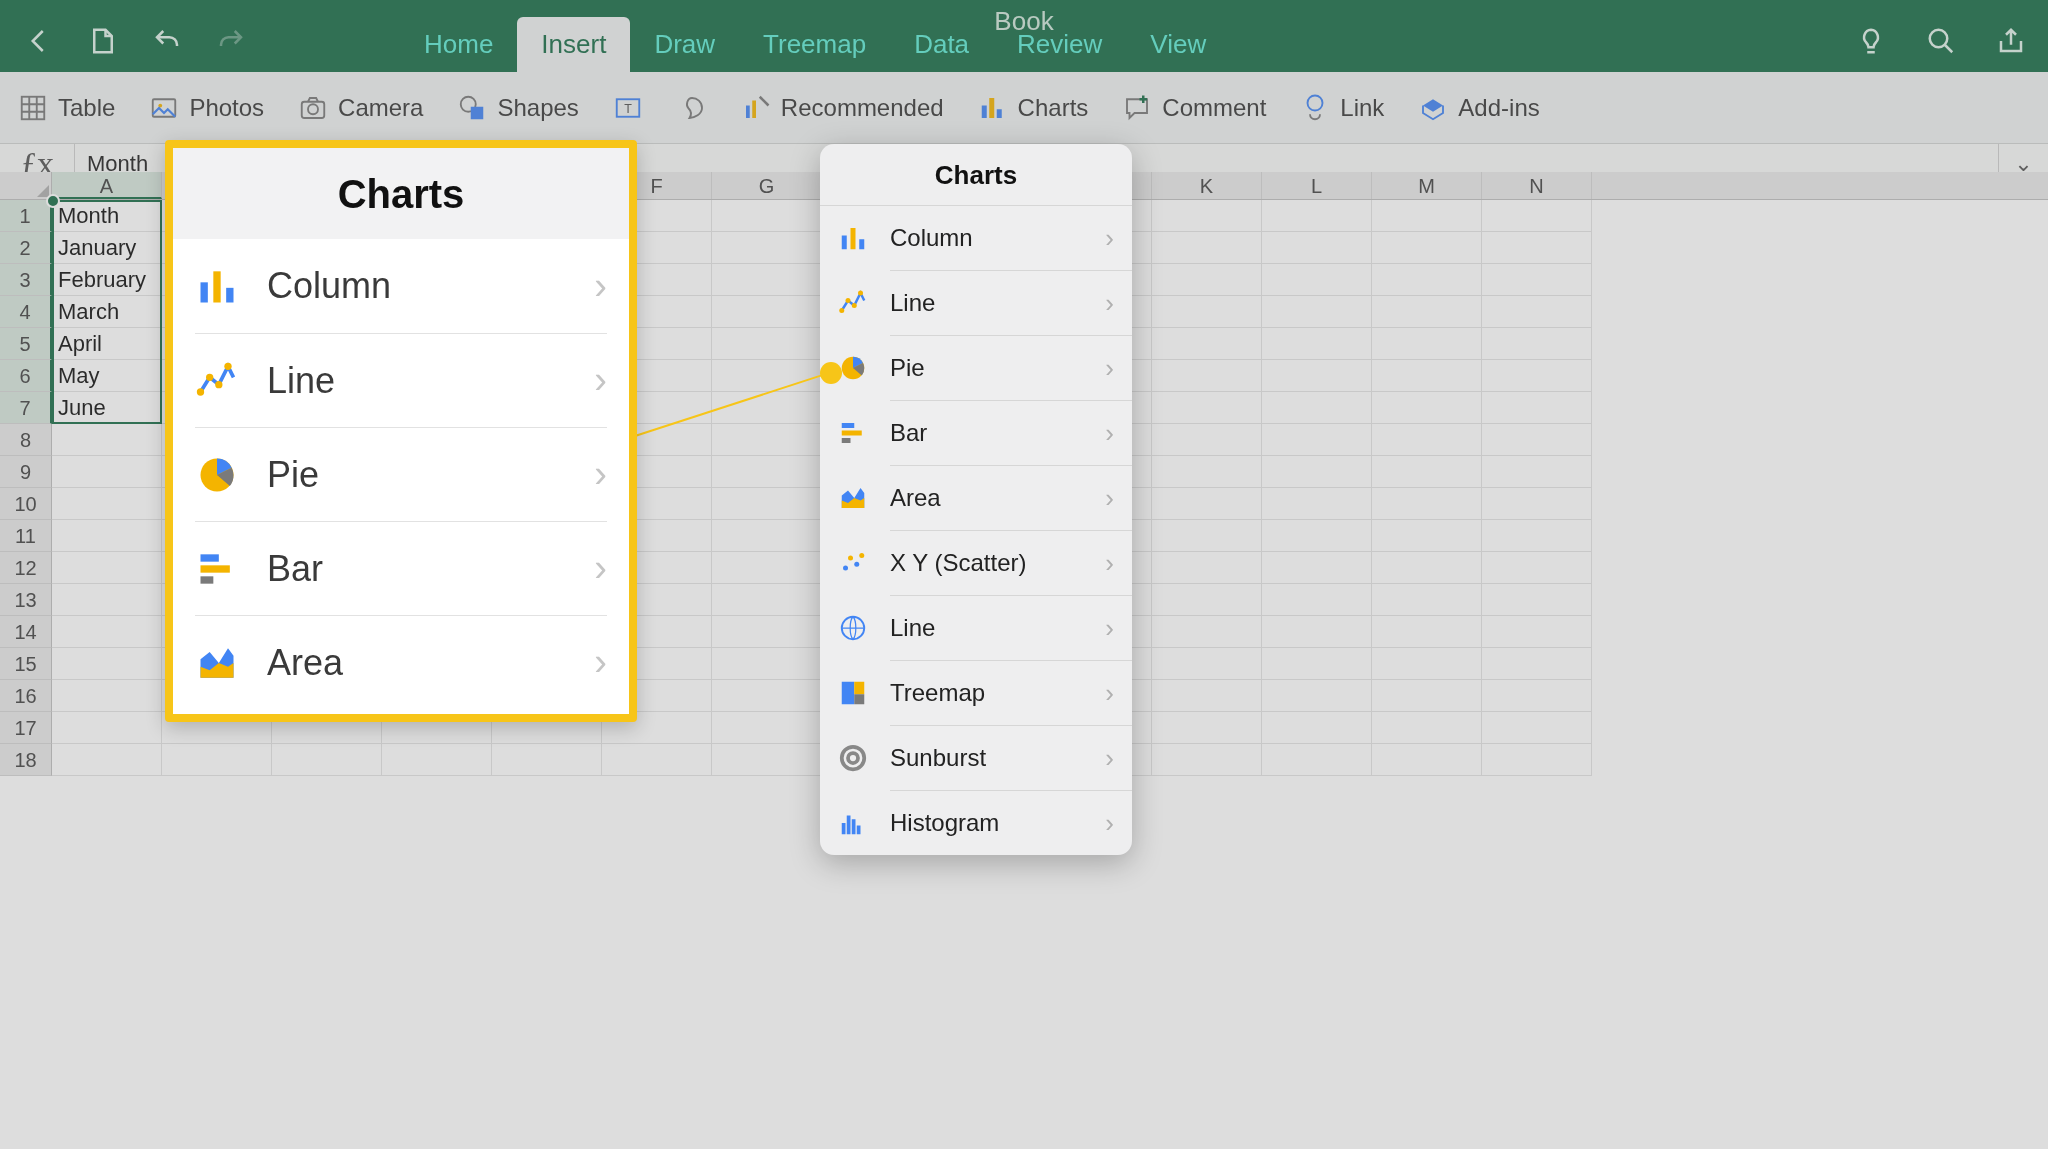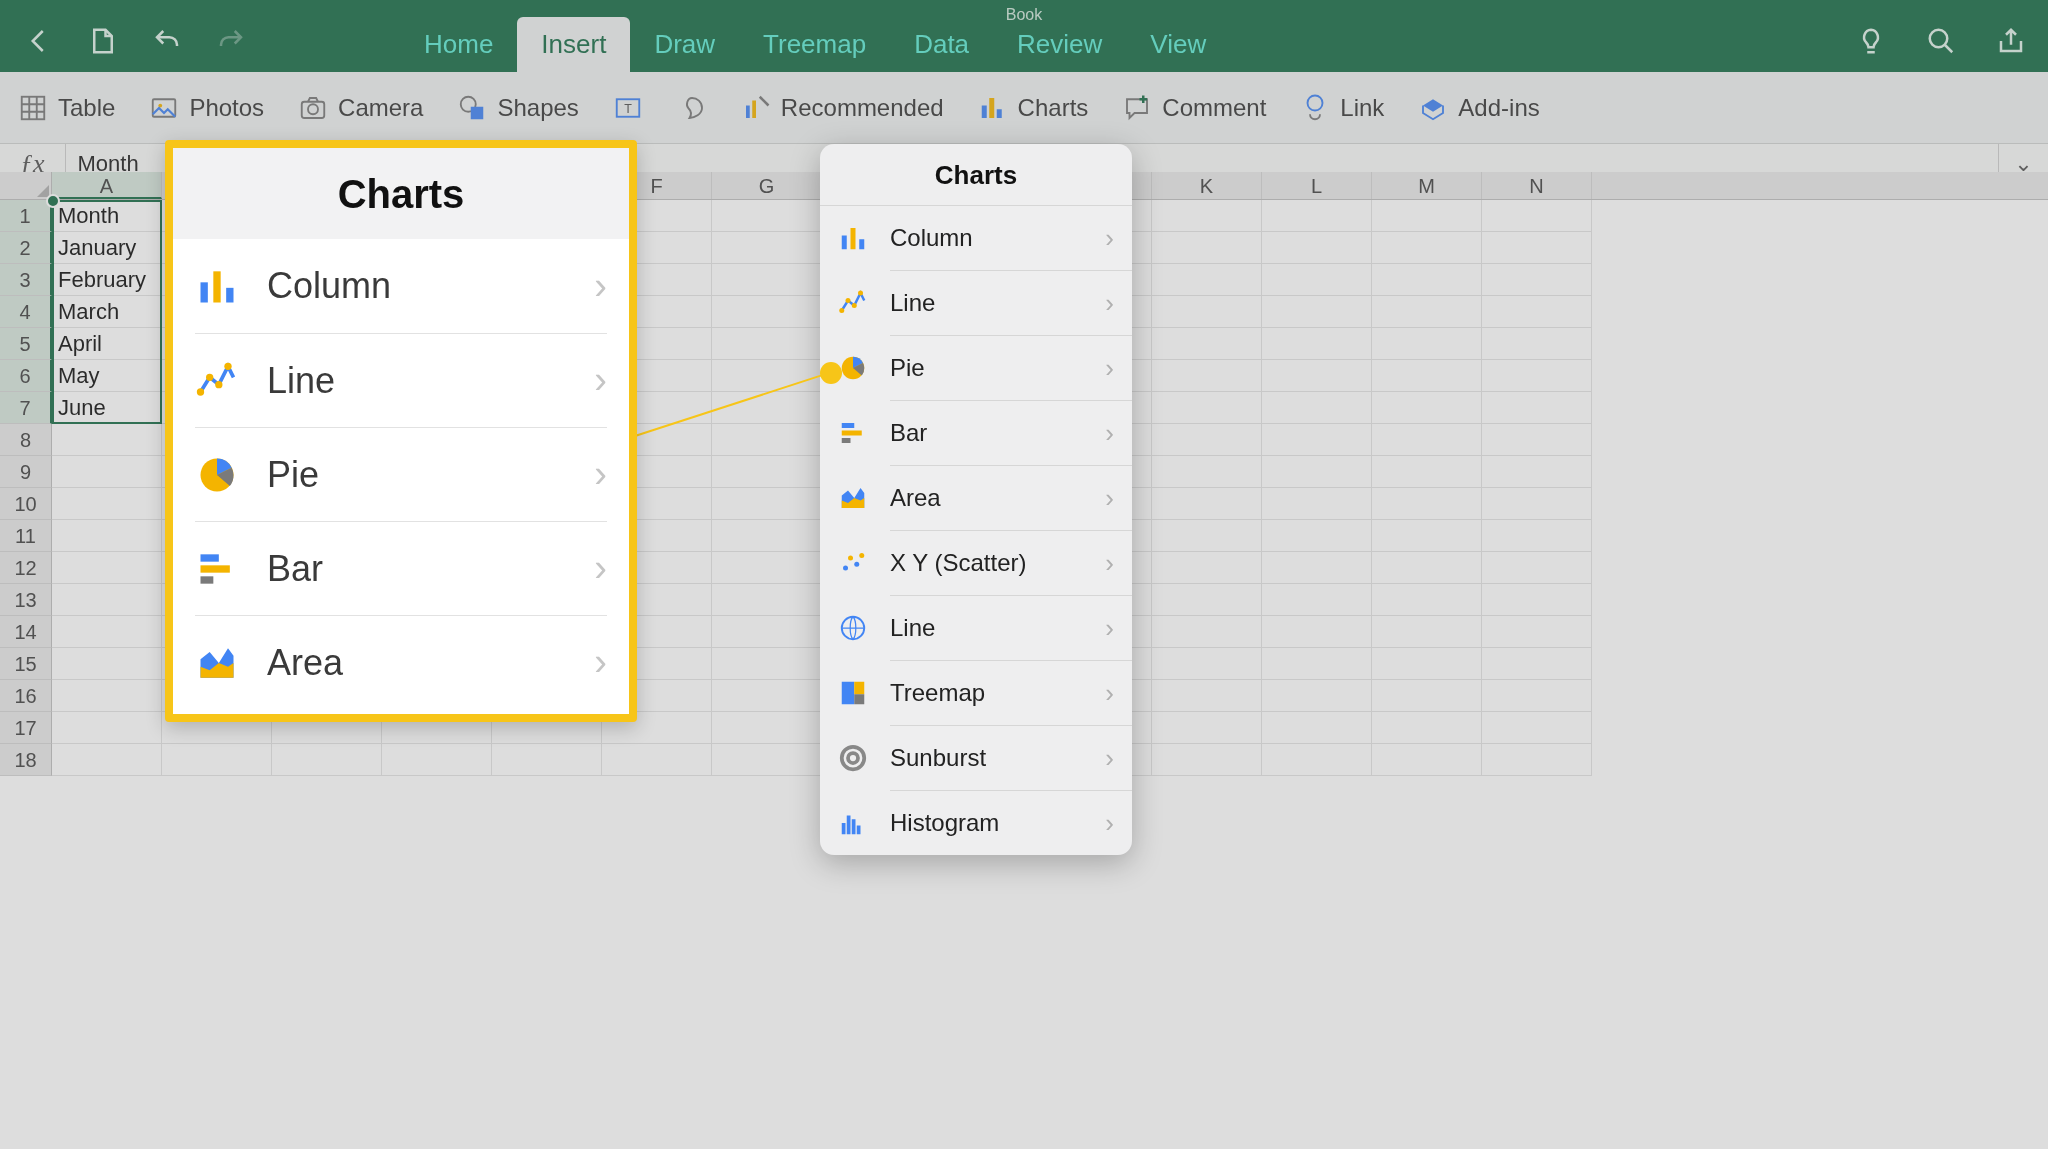--- a/index.html
+++ b/index.html
@@ -1,36 +1,36 @@
 <!DOCTYPE html>
 <html><head>
 <meta charset="utf-8">
 <style>
 * { margin: 0; padding: 0; box-sizing: border-box; font-family: -apple-system, BlinkMacSystemFont, "Segoe UI", sans-serif; }
 body { width: 2048px; height: 1149px; overflow: hidden; background: #f0f0f0; position: relative; }
 
 
 .titlebar { background: #1a6e49; height: 72px; display: flex; align-items: flex-end; position: relative; }
-.titlebar-title { position: absolute; top: 6px; left: 50%; transform: translateX(-50%); color: #cfe6da; font-size: 16px; }
+.titlebar-title { position: absolute; top: 6px; left: 50%; transform: translateX(-50%); color: #cfe6da; font-size: 26px; }
 .titlebar-left { display: flex; align-items: center; gap: 30px; padding-left: 22px; padding-bottom: 14px; }
 .titlebar-icon { width: 34px; height: 34px; display: flex; align-items: center; justify-content: center; color: #dff0e8; }
 .titlebar-icon svg { width: 30px; height: 30px; stroke: #dff0e8; fill: none; stroke-width: 2; }
 .tabs { position: absolute; left: 400px; bottom: 0; display: flex; gap: 0; align-items: flex-end; }
 .tab { padding: 12px 24px; color: #5eead4; font-size: 26px; cursor: pointer; }
 .tab.active { background: #eef1f0; color: #1a6e49; border-radius: 6px 6px 0 0; font-weight: 400; }
 .titlebar-right { position: absolute; right: 20px; bottom: 14px; display: flex; gap: 36px; }
 
 
 .toolbar { background: #eef1f0; height: 72px; display: flex; align-items: center; padding: 0 18px; gap: 34px; border-bottom: 1px solid #d0d3d2; }
 .tb-item { display: flex; align-items: center; gap: 10px; font-size: 24px; color: #3a3a3a; cursor: pointer; }
 .tb-icon { width: 30px; height: 30px; display: flex; align-items: center; justify-content: center; }
 
 
 .formula-bar { background: #f7f8f7; height: 40px; display: flex; align-items: center; border-bottom: 1px solid #cfcfcf; }
-.fx { font-style: italic; font-family: serif; font-size: 26px; padding: 0 20px; color: #555; border-right: 1px solid #cfcfcf; height: 100%; display: flex; align-items: center; }
+.fx { font-family: serif; font-size: 34px; padding: 0 20px; color: #555; border-right: 1px solid #cfcfcf; height: 100%; display: flex; align-items: center; }
 .formula-input { flex: 1; padding-left: 12px; font-size: 22px; color: #222; }
 .formula-expand { width: 50px; text-align: center; color: #555; font-size: 22px; border-left: 1px solid #cfcfcf; height: 100%; display: flex; align-items: center; justify-content: center; }
 
 
 .sheet { position: absolute; top: 172px; left: 0; right: 0; bottom: 0; background: #fff; }
 .col-headers { display: flex; background: #e8e8e8; height: 28px; border-bottom: 1px solid #bfbfbf; }
 .corner { width: 52px; border-right: 1px solid #bfbfbf; background:#e8e8e8; display:flex; align-items:flex-end; justify-content:flex-end; }
 .corner svg{width:12px;height:12px;margin:0 2px 2px 0;}
 .col-h { width: 110px; border-right: 1px solid #d4d4d4; text-align: center; font-size: 20px; color: #444; line-height: 28px; }
 .col-h.sel { background: #d7e6dd; border-bottom: 2px solid #1a6e49; }

